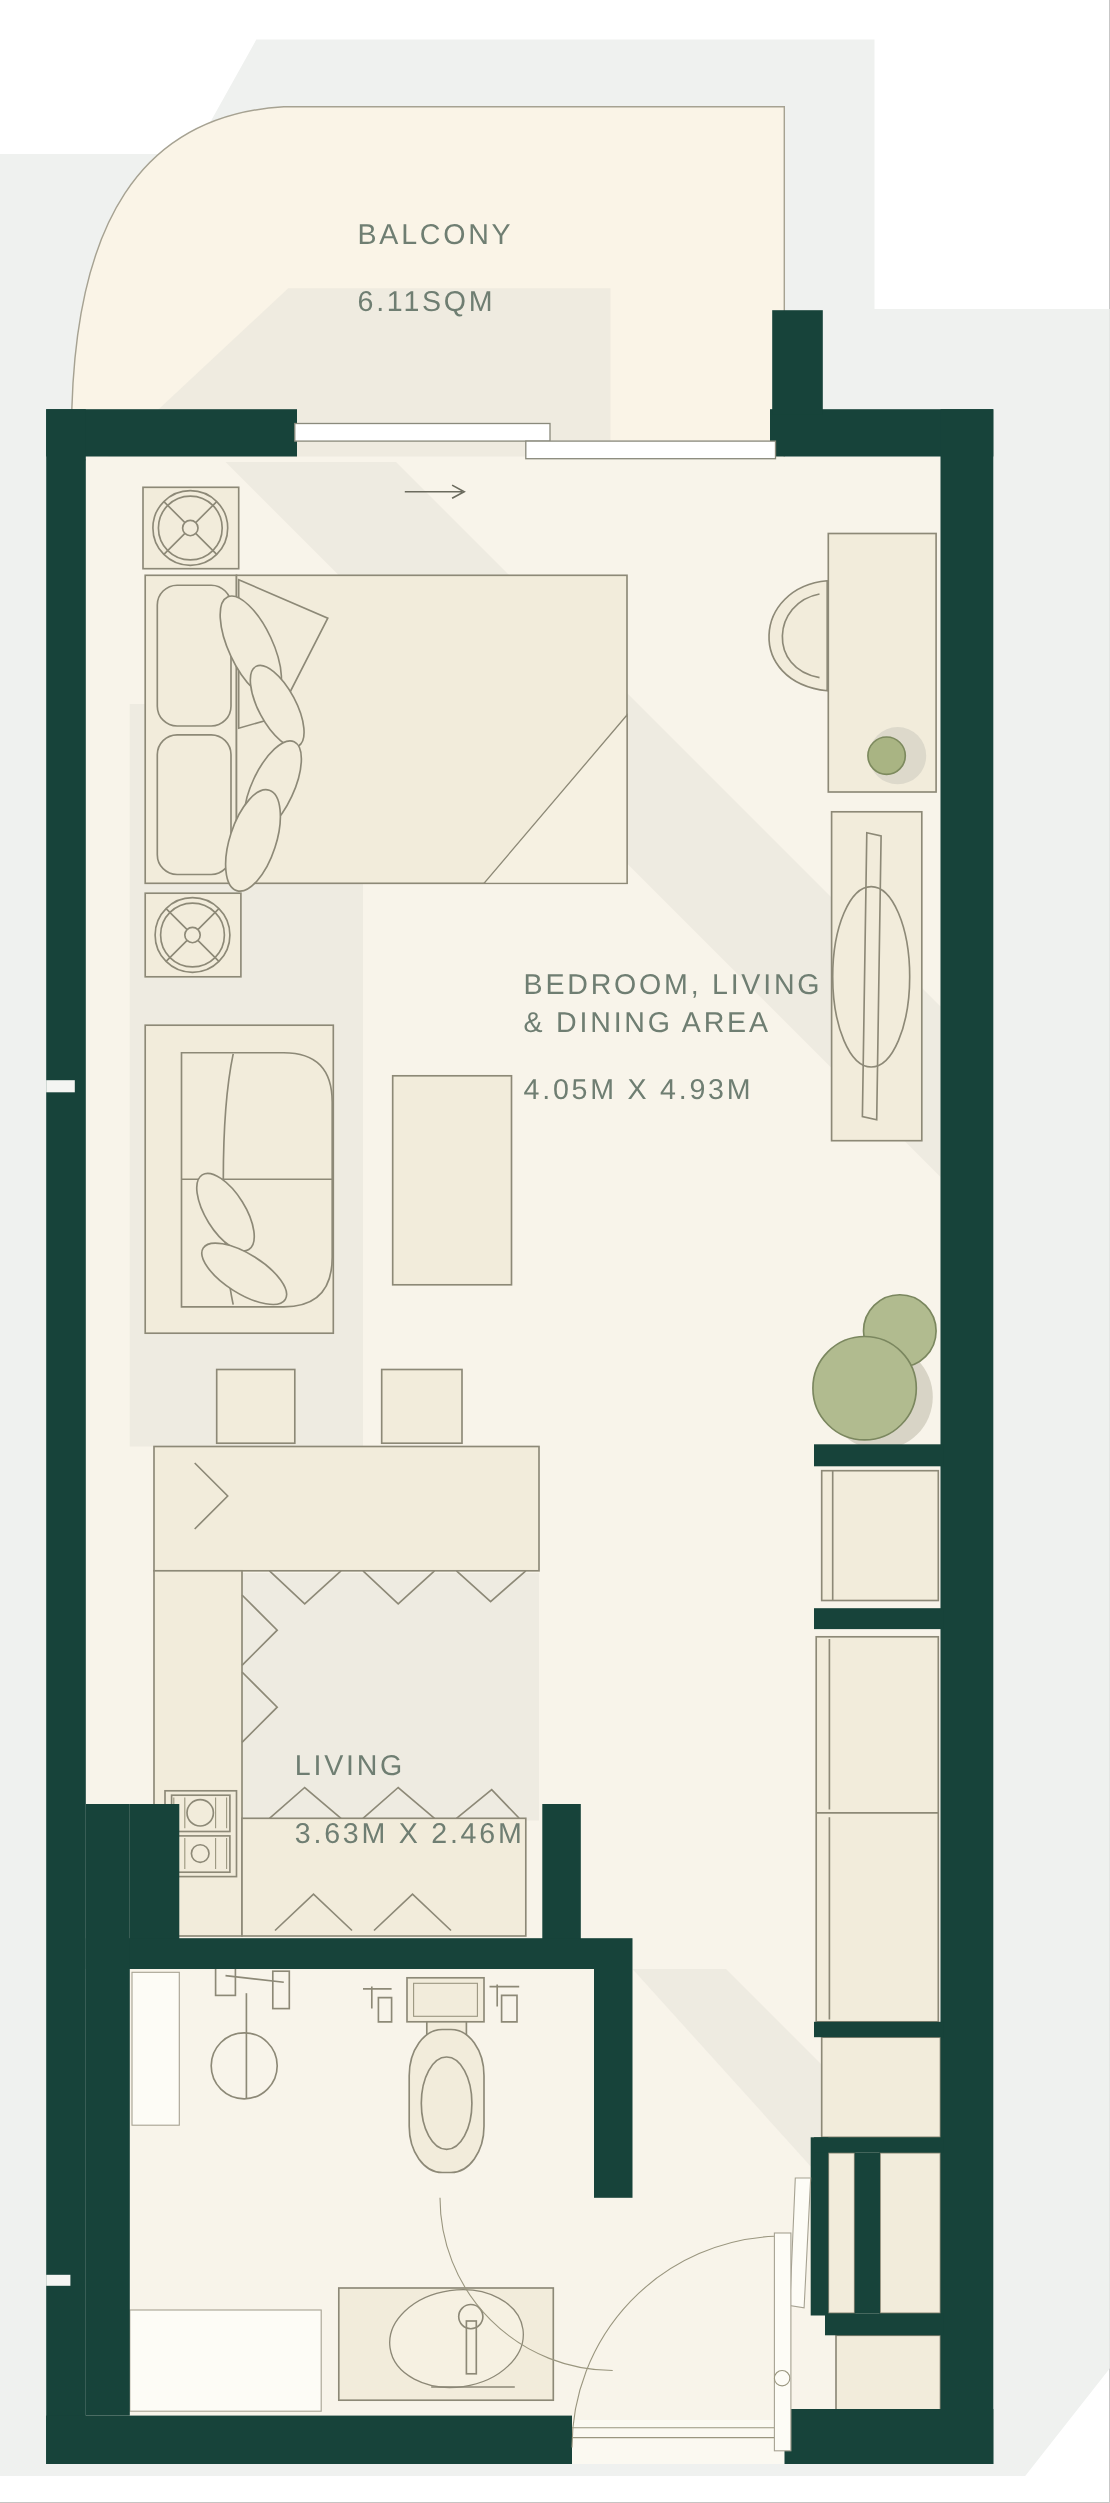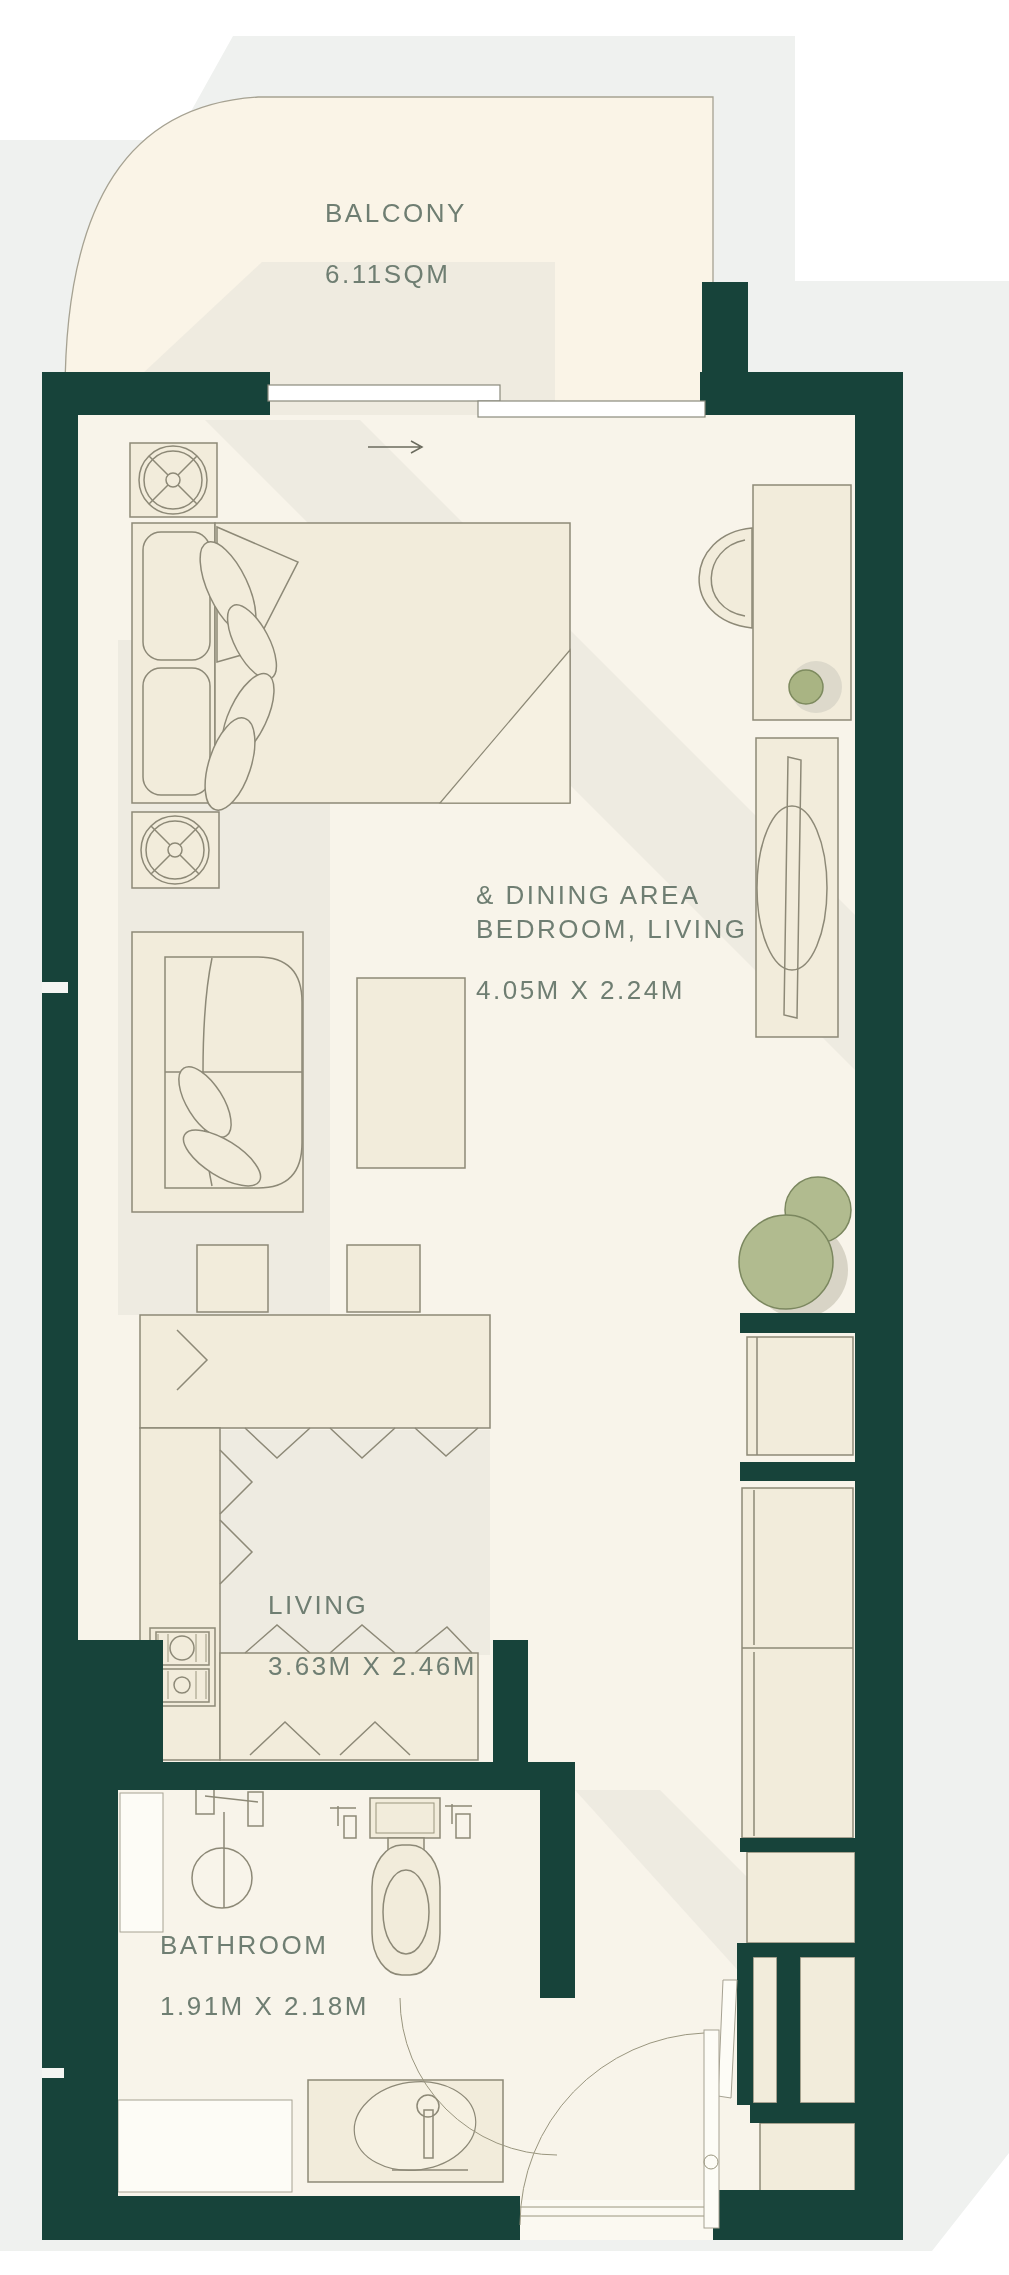--- a/index.html
+++ b/index.html
@@ -208,28 +208,24 @@
     <circle class="thin" cx="711" cy="2162" r="7"></circle>
   </g>
 </svg>
 
 <div class="label" style="left:325px;top:196px;">
   <div>BALCONY</div>
   <div class="dims">6.11SQM</div>
 </div>
 
 <div class="label" style="left:476px;top:878px;">
+  <div>BEDROOM, LIVING</div>
   <div>&amp; DINING AREA</div>
-  <div>BEDROOM, LIVING</div>
-  <div class="dims">4.05M X 2.24M</div>
+  <div class="dims">4.05M X 4.93M</div>
 </div>
 
 <div class="label" style="left:268px;top:1588px;">
   <div>LIVING</div>
   <div class="dims">3.63M X 2.46M</div>
 </div>
 
-<div class="label" style="left:160px;top:1928px;">
-  <div>BATHROOM</div>
-  <div class="dims">1.91M X 2.18M</div>
-</div>
 
 </div>
 
 </body></html>

